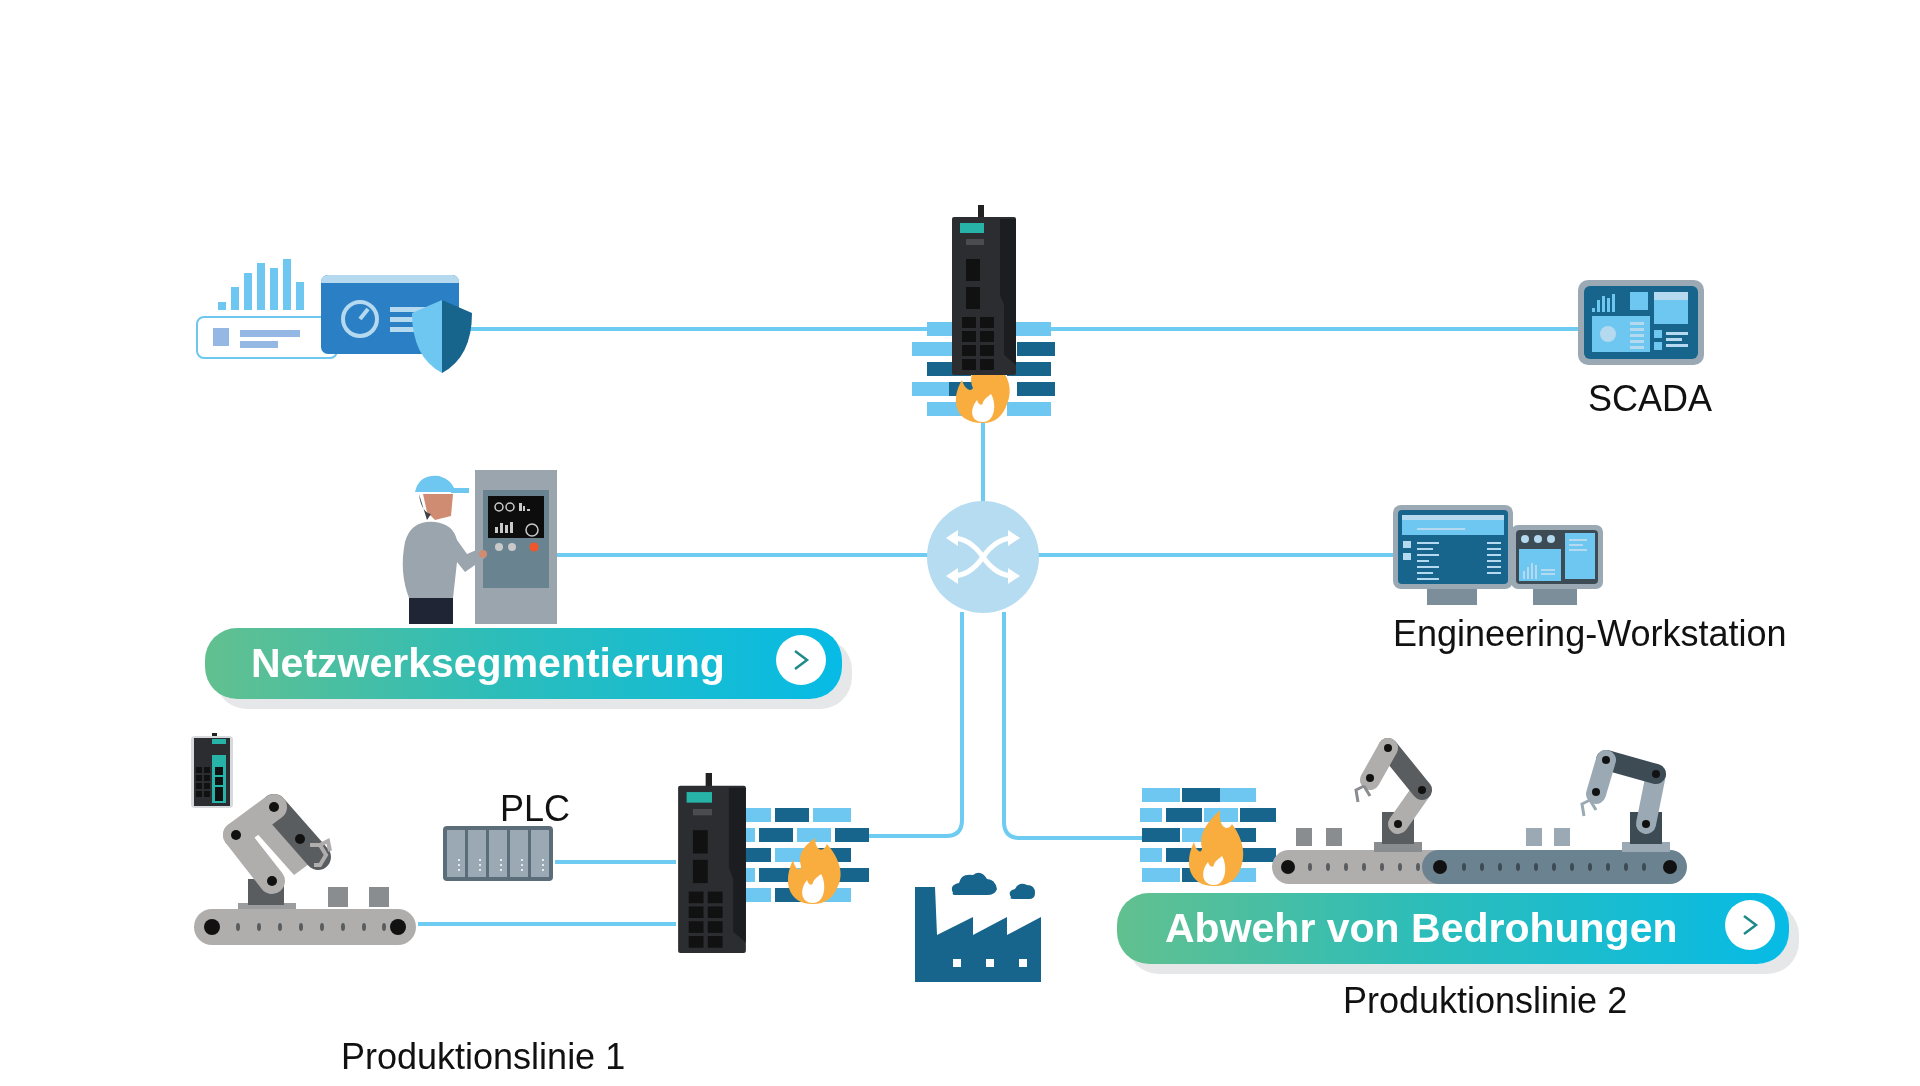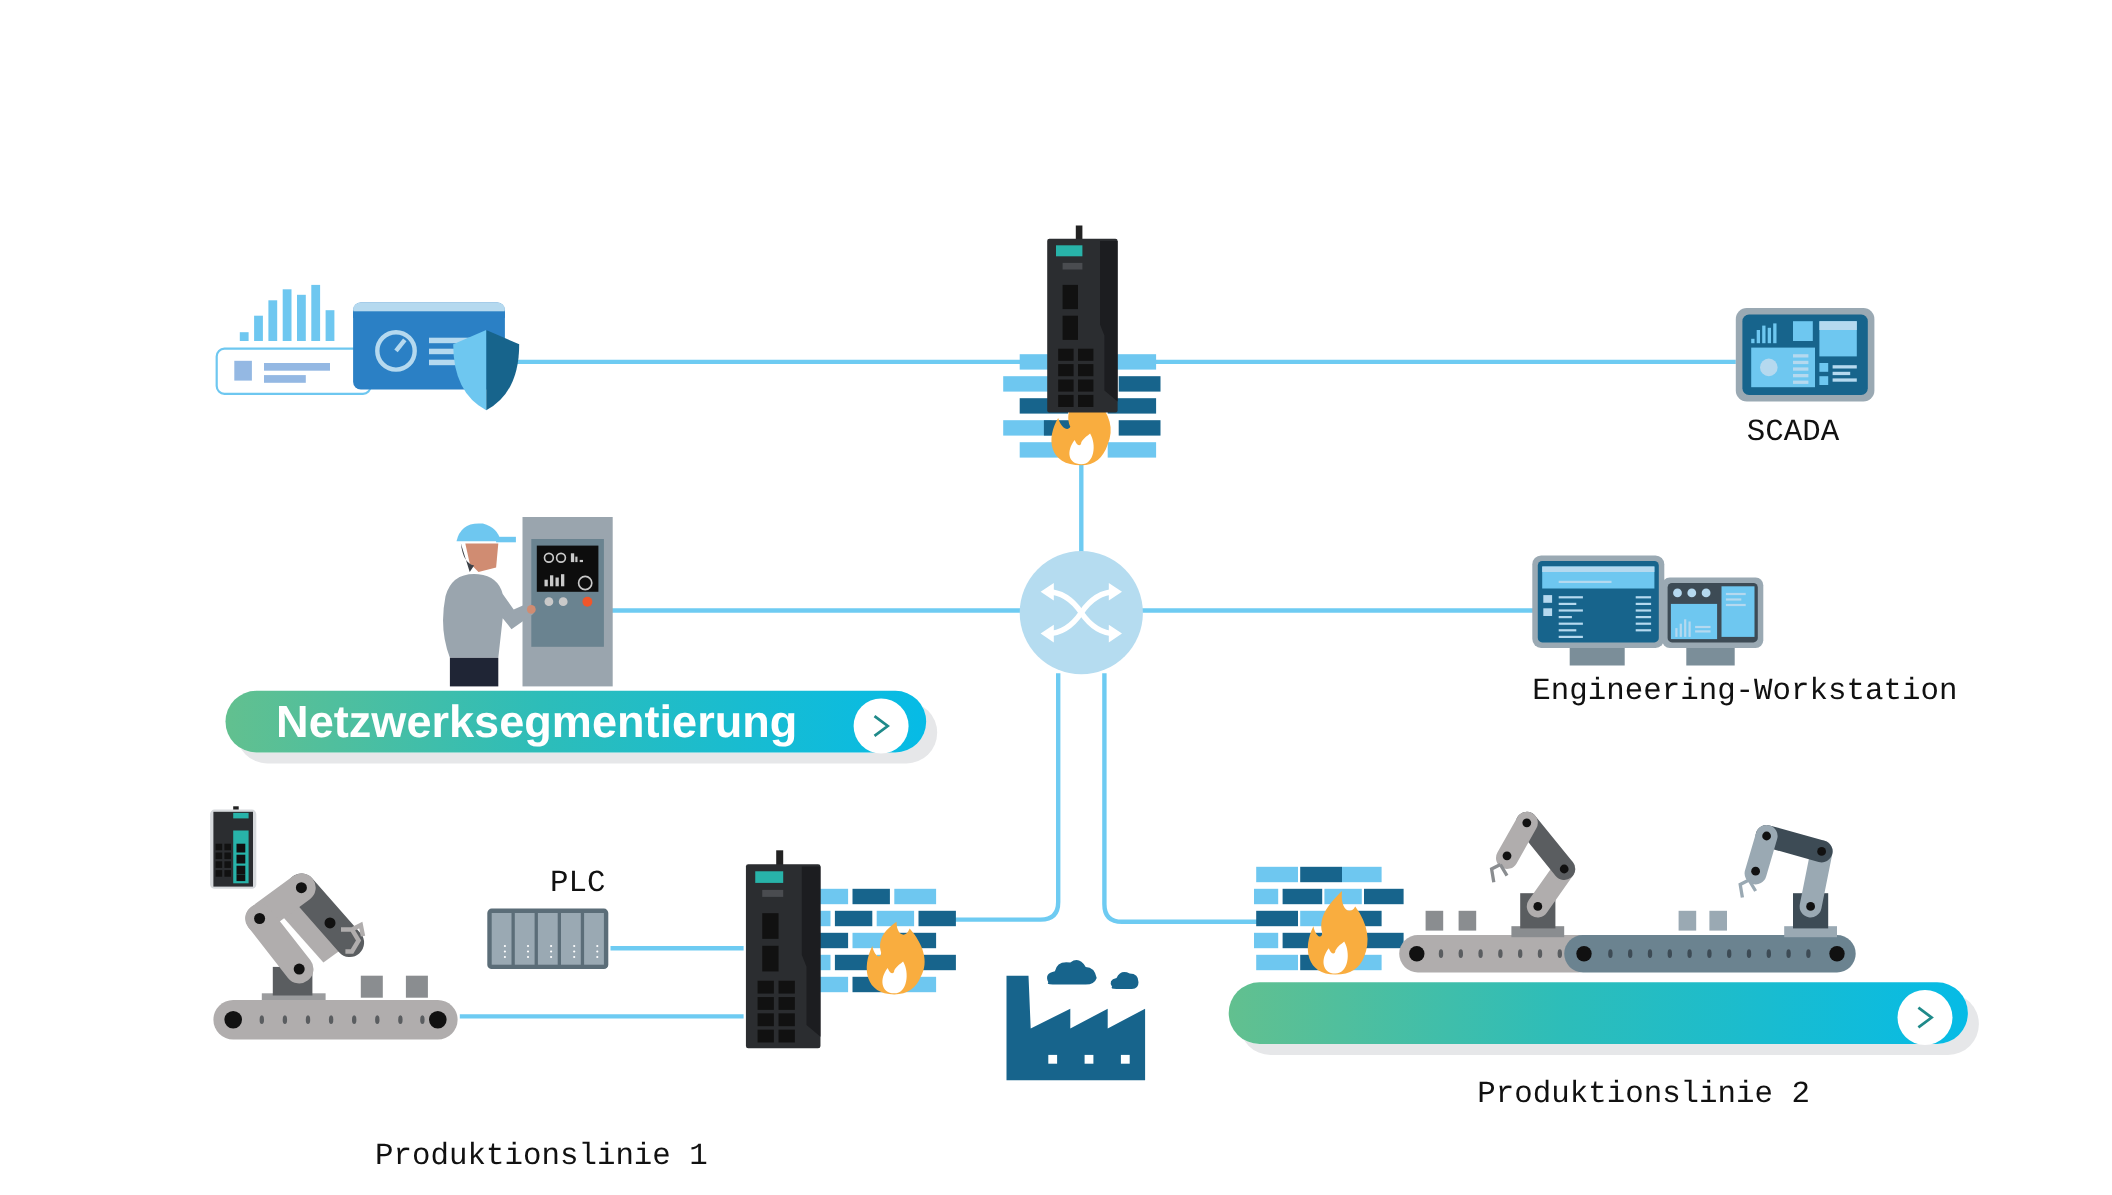--- a/index.html
+++ b/index.html
@@ -1,20 +1,20 @@
 <!DOCTYPE html>
 <html><head>
 <meta charset="utf-8">
 <style>
   html, body { margin:0; padding:0; background:#ffffff; }
   body { width:1920px; height:1086px; position:relative; overflow:hidden; font-family:"Liberation Sans", sans-serif; }
   .abs { position:absolute; }
   svg { overflow:visible; }
-  .label { position:absolute; color:#111; font-family:Liberation Mono, monospace; font-size:28px; white-space:nowrap; }
-  .pill { position:absolute; height:56px; border-radius:32px; background:linear-gradient(90deg,#62c08f 0%,#2dbdb9 45%,#06bbe6 100%); box-shadow:10px 10px 0 #e6e7e9; display:flex; align-items:center; cursor:pointer; }
+  .label { position:absolute; color:#111; font-family:Liberation Sans, sans-serif; font-size:36px; white-space:nowrap; }
+  .pill { position:absolute; height:71px; border-radius:32px; background:linear-gradient(90deg,#62c08f 0%,#2dbdb9 45%,#06bbe6 100%); box-shadow:10px 10px 0 #e6e7e9; display:flex; align-items:center; cursor:pointer; }
   .pill-text { color:#fff; font-weight:bold; font-size:41px; font-family:"Liberation Sans", sans-serif; white-space:nowrap; }
   .pill-btn { position:absolute; width:50px; height:50px; border-radius:50%; background:#fff; display:flex; align-items:center; justify-content:center; }
 </style>
 </head>
 <body>
 
 <svg class="abs" style="left:0;top:0;" width="1920" height="1086">
   <g stroke="#6ecbf2" stroke-width="4" fill="none">
     <line x1="470" y1="329" x2="948" y2="329"></line>
     <line x1="1040" y1="329" x2="1578" y2="329"></line>
@@ -437,19 +437,20 @@
   <line x1="386" y1="36" x2="336" y2="22" stroke="#3d4b55" stroke-width="20" stroke-linecap="round"></line>
   <line x1="336" y1="22" x2="326" y2="56" stroke="#9aa9b3" stroke-width="20" stroke-linecap="round"></line>
   <circle cx="376" cy="86" r="4" fill="#111"></circle>
     <circle cx="386" cy="36" r="4" fill="#111"></circle>
     <circle cx="336" cy="22" r="4" fill="#111"></circle>
     <circle cx="326" cy="54" r="4" fill="#111"></circle>
   <path d="M320 62 L312 66 L314 78 M320 62 L326 72" stroke="#9aa9b3" stroke-width="3" fill="none"></path>
 </svg>
 
 <div class="pill" style="left:1117px;top:893px;width:672px;">
+  <span class="pill-text" style="margin-left:48px;">Abwehr von Bedrohungen</span>
   <span class="pill-btn" style="right:14px;top:7px;">
     <svg width="20" height="24">
         <path d="M4 3 L16 12 L4 21" stroke="#1f8a8a" stroke-width="2.5" fill="none"></path>
       </svg>
   </span>
 </div>
 <div class="label" style="left:1343px;top:980px;">Produktionslinie 2</div>
 
 </body></html>

